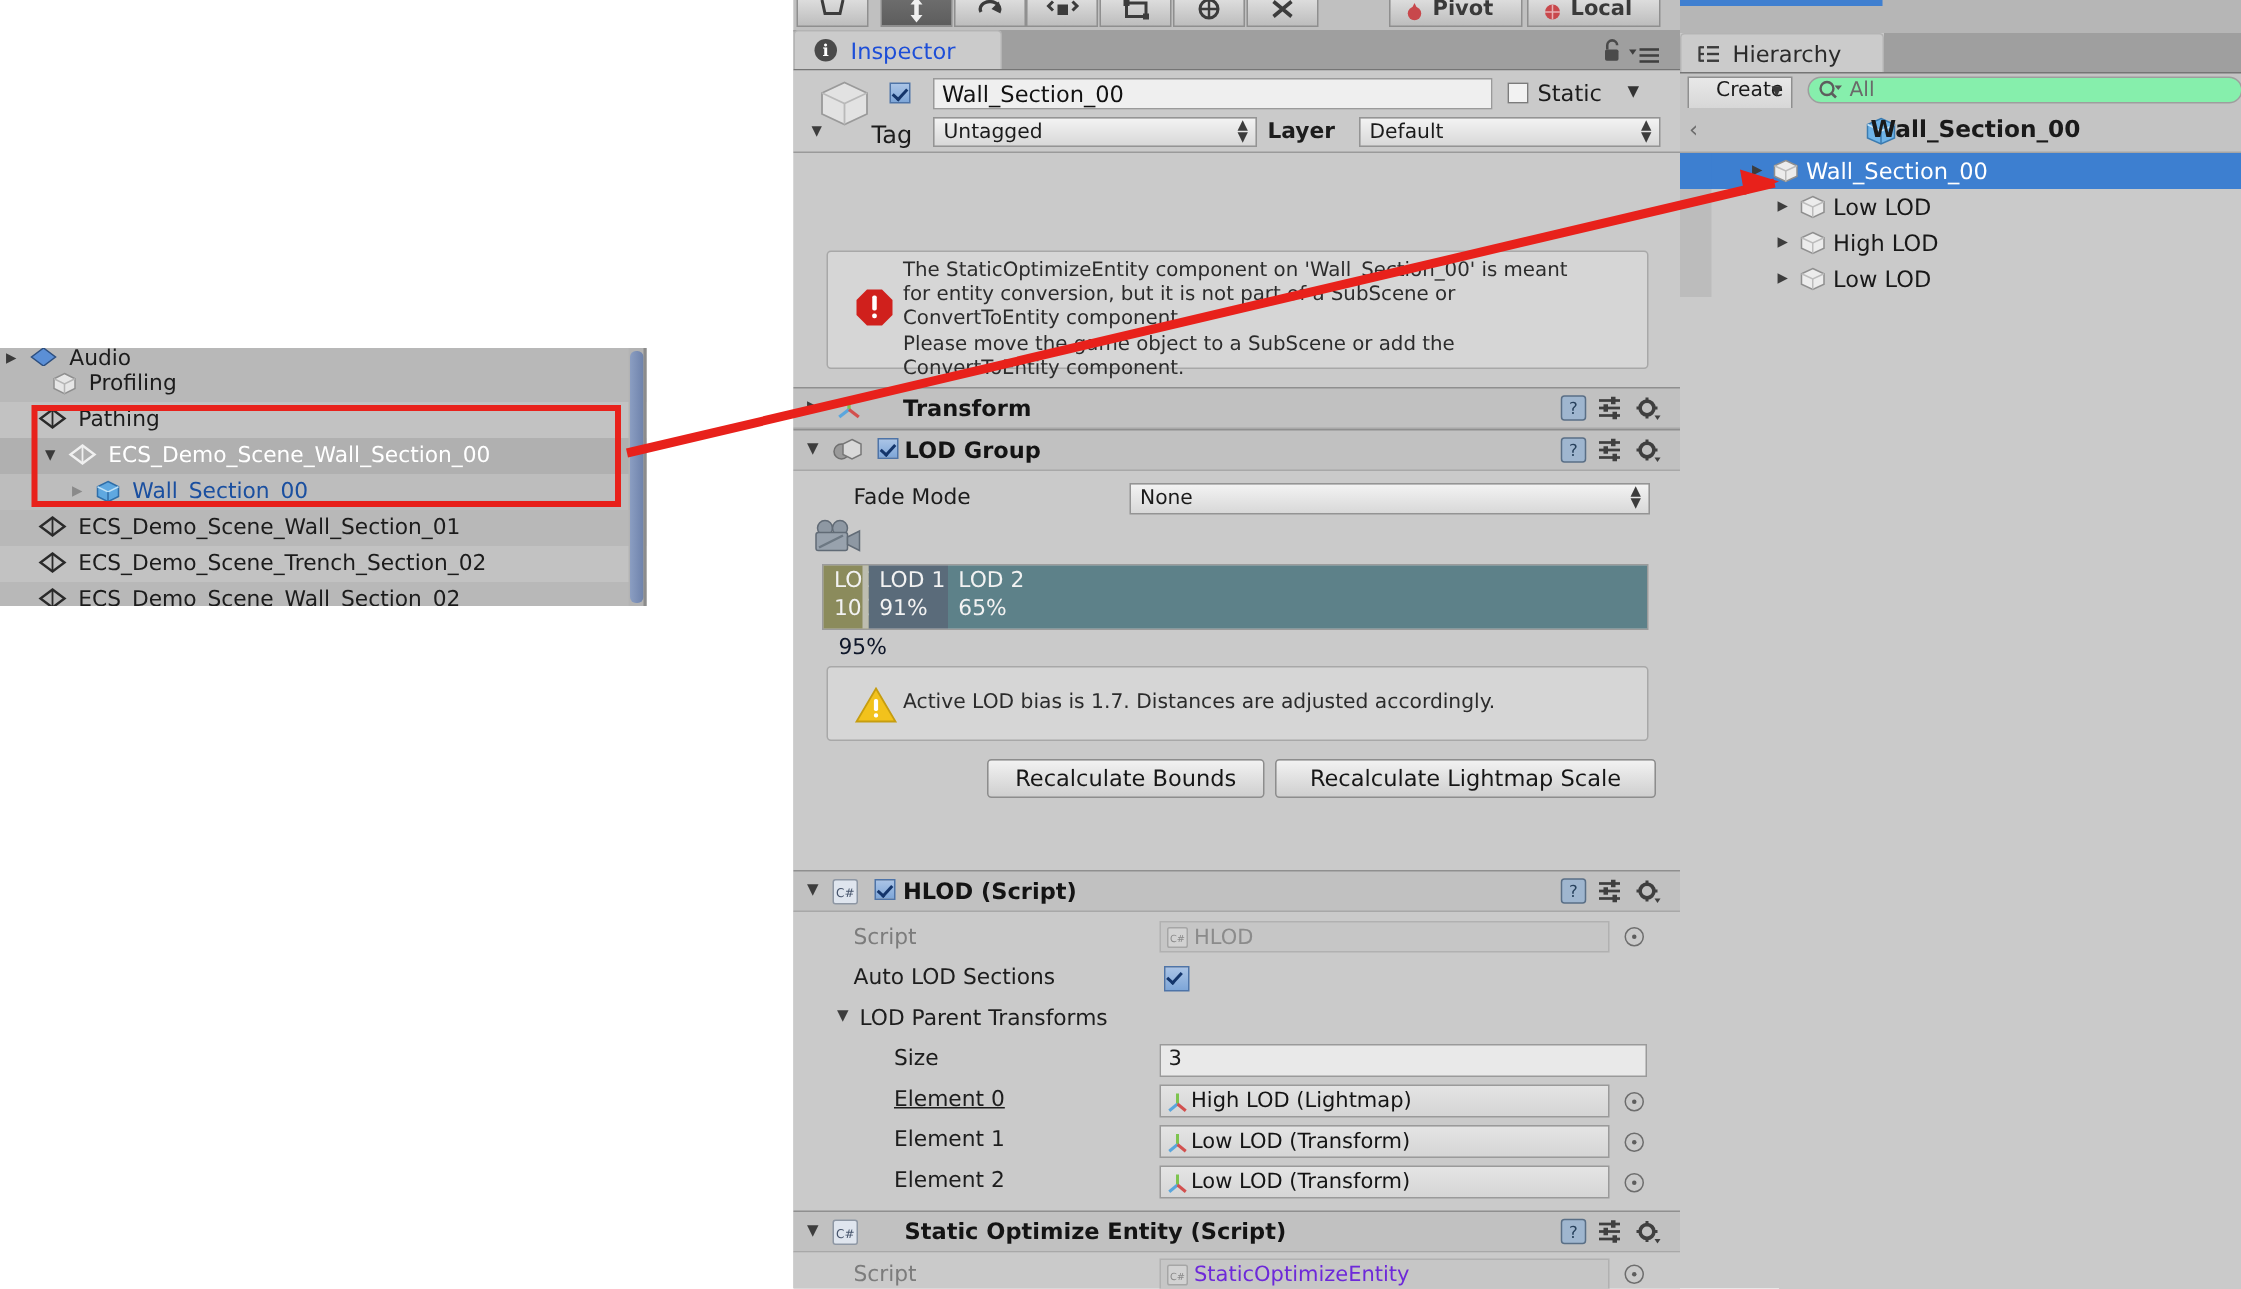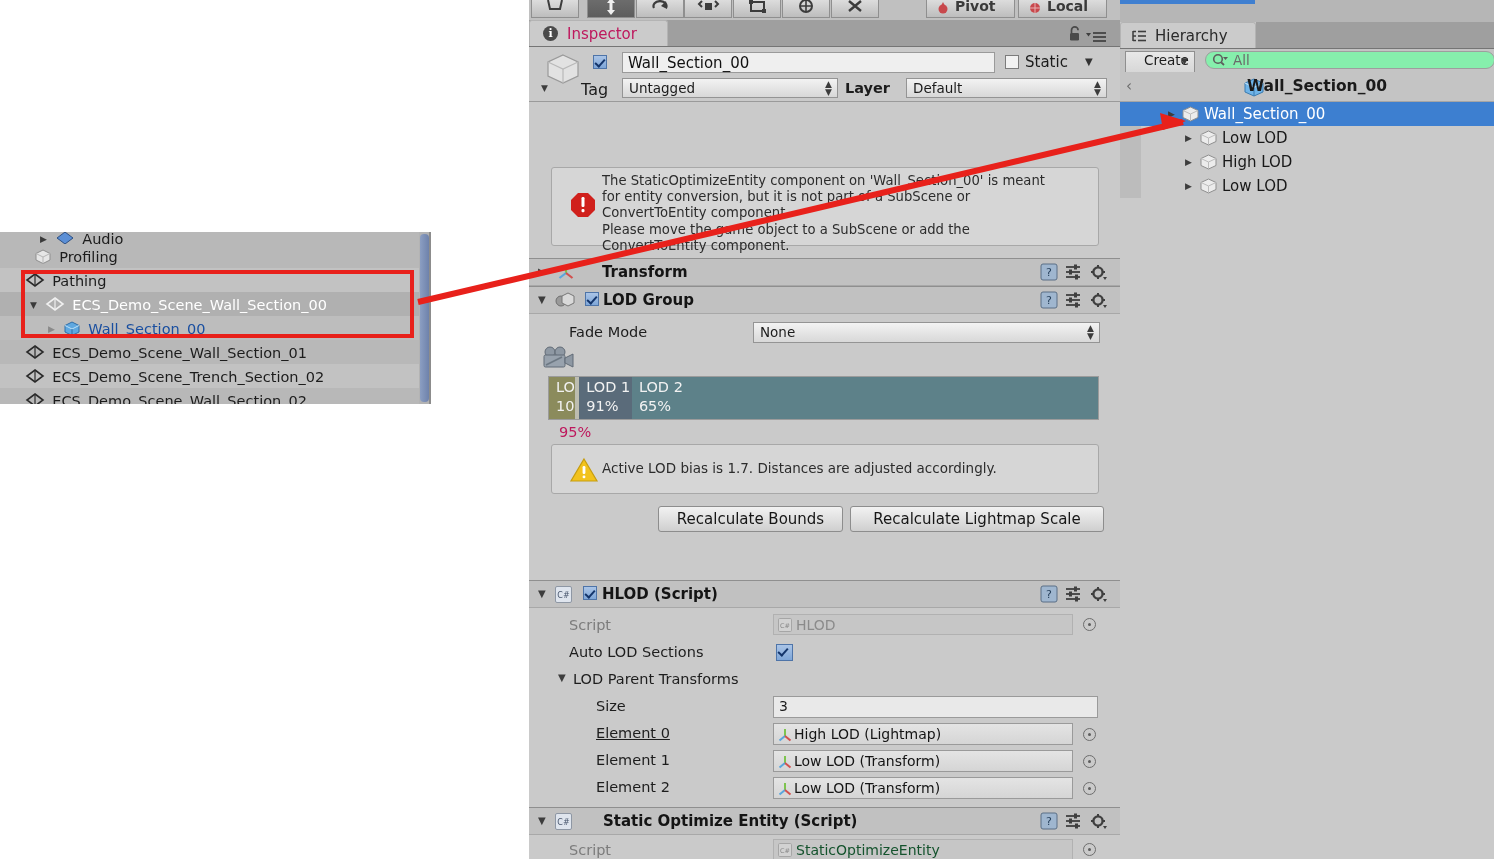--- a/index.html
+++ b/index.html
@@ -38,21 +38,21 @@
   
   #inspector-wrap{left:529px;top:0;width:591px;height:859px;background:#cacaca;}
   #top-toolbar{left:0;top:0;width:591px;height:20px;background:#c0c0c0;border-bottom:1px solid #a0a0a0;}
   .tool-btn{position:absolute;top:-4px;height:22px;width:48px;background:linear-gradient(180deg,#e2e2e2,#bdbdbd);
     border:1px solid #8f8f8f;box-sizing:border-box;}
   .tool-btn.on{background:linear-gradient(180deg,#6f6f6f,#5d5d5d);}
   #tabbar{left:0;top:20px;width:591px;height:26px;background:#9f9f9f;}
   #inspector-tab{left:0;top:0;width:139px;height:26px;background:#cbcbcb;
     border-top-left-radius:3px;border-top-right-radius:3px;
     border:1px solid #b4b4b4;border-bottom:none;box-sizing:border-box;}
-  #inspector-tab .tabtxt{position:absolute;left:37px;top:4px;font-size:15px;color:#be185d;}
+  #inspector-tab .tabtxt{position:absolute;left:37px;top:4px;font-size:15px;color:#1d4ed8;}
   #info-icon{position:absolute;left:13px;top:5px;width:15px;height:15px;border-radius:50%;
     background:#4a4a4a;color:#fff;font-size:11px;font-weight:bold;text-align:center;line-height:15px;
     font-family:"DejaVu Serif","Liberation Serif",serif;}
   #lock-icon{position:absolute;left:1068px;top:25px;}
 
   #inspector-body{left:0;top:46px;width:591px;height:813px;background:#cacaca;
     border-top:1px solid #757575;box-sizing:border-box;}
 
   
   #obj-header{position:relative;height:54px;background:#cacaca;border-bottom:1px solid #9a9a9a;}
@@ -102,21 +102,21 @@
   .targ{position:absolute;width:13px;height:13px;border:1px solid #6d6d6d;border-radius:50%;box-sizing:border-box;}
   .targ::after{content:"";position:absolute;left:4px;top:4px;width:3px;height:3px;background:#5d5d5d;border-radius:50%;}
 
   
   #lod-strip{position:absolute;left:19px;top:62px;width:551px;height:44px;border:1px solid #9b9b9b;box-sizing:border-box;display:flex;}
   .lod-seg{position:relative;height:100%;box-sizing:border-box;}
   .lod-seg .nm{position:absolute;left:7px;top:2px;color:#f2f2f2;font-size:14.5px;white-space:nowrap;}
   .lod-seg .pc{position:absolute;left:7px;top:21px;color:#f2f2f2;font-size:14.5px;white-space:nowrap;}
   .lod-handle{position:absolute;top:0;width:4px;height:100%;background:#bdbdb0;}
   #cam-icon{position:absolute;left:12px;top:32px;}
-  #lod-under{position:absolute;left:30px;top:110px;font-size:14.5px;color:#be185d;}
+  #lod-under{position:absolute;left:30px;top:110px;font-size:14.5px;color:#0f172a;}
 
   
   #warn-box{position:absolute;left:22px;top:130px;width:548px;height:50px;
     background:#d6d6d6;border:1px solid #a8a8a8;border-radius:3px;box-sizing:border-box;}
   #warn-icon{position:absolute;left:18px;top:13px;}
   #warn-text{position:absolute;left:50px;top:15px;font-size:13.5px;color:#2c2c2c;}
 
   .ubtn{position:absolute;background:linear-gradient(180deg,#f2f2f2,#cfcfcf);
     border:1px solid #8d8d8d;border-radius:3px;box-sizing:border-box;
     font-size:15px;color:#161616;text-align:center;}
@@ -153,21 +153,21 @@
   .hrow .hcube{position:absolute;top:4px;}
   .hrow .htxt{position:absolute;color:#181818;}
 
   svg{display:block;overflow:visible;}
 </style>
 </head>
 <body>
 
 <div id="left-panel" class="abs">
 
-  <div class="scene-row shade" style="height:12px;line-height:6px;overflow:hidden;padding-left:36px;">
+  <div class="scene-row shade" style="height:12px;line-height:6px;overflow:hidden;">
     <span class="tri">▶</span>
     <span class="ico-unity">
       <svg width="18" height="14" viewBox="0 0 18 14">
           <polygon points="9,1 17,7 9,13 1,7" fill="#5b8fd6" stroke="#2d4f80" stroke-width="1"></polygon>
         </svg>
     </span>
     <span class="lbl">Audio</span>
   </div>
 
   <div class="scene-row shade">
@@ -623,21 +623,21 @@
 
     <div class="comp-body" style="height:34px;">
       <span class="row-lbl" style="left:40px;top:7px;color:#7c7c7c;">Script</span>
       <div class="objfield" style="left:244px;top:4px;width:300px;height:21px;background:#c6c6c6;border-color:#b1b1b1;">
         <span style="position:absolute;left:4px;top:3px;">
           <svg width="14" height="14" viewBox="0 0 14 14">
               <rect x="0.5" y="0.5" width="13" height="13" rx="1.2" fill="#d2d2d2" stroke="#a6a6a6"></rect>
               <text x="7" y="10" font-size="6.5" fill="#8a8a8a" text-anchor="middle" font-family="DejaVu Sans">C#</text>
             </svg>
         </span>
-        <span class="txt" style="left:22px;top:1px;color:#14532d;">StaticOptimizeEntity</span>
+        <span class="txt" style="left:22px;top:1px;color:#6d28d9;">StaticOptimizeEntity</span>
       </div>
       <span class="targ" style="left:554px;top:8px;"></span>
     </div>
 
   </div>
 
   <span id="lock-icon" class="abs" style="left:1068px;top:25px;"></span>
 </div>
 
 <div class="abs" style="left:1068px;top:26px;">

